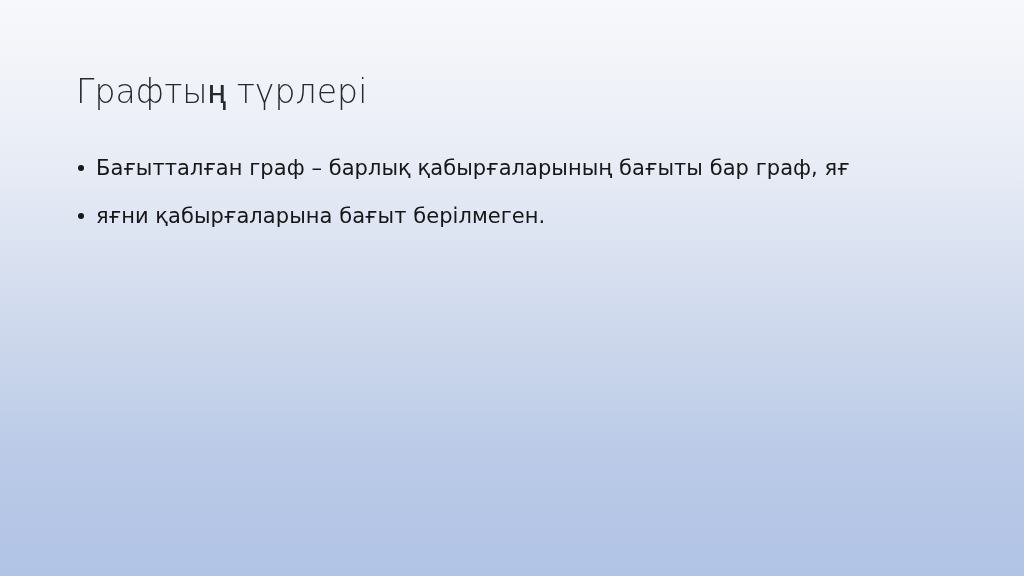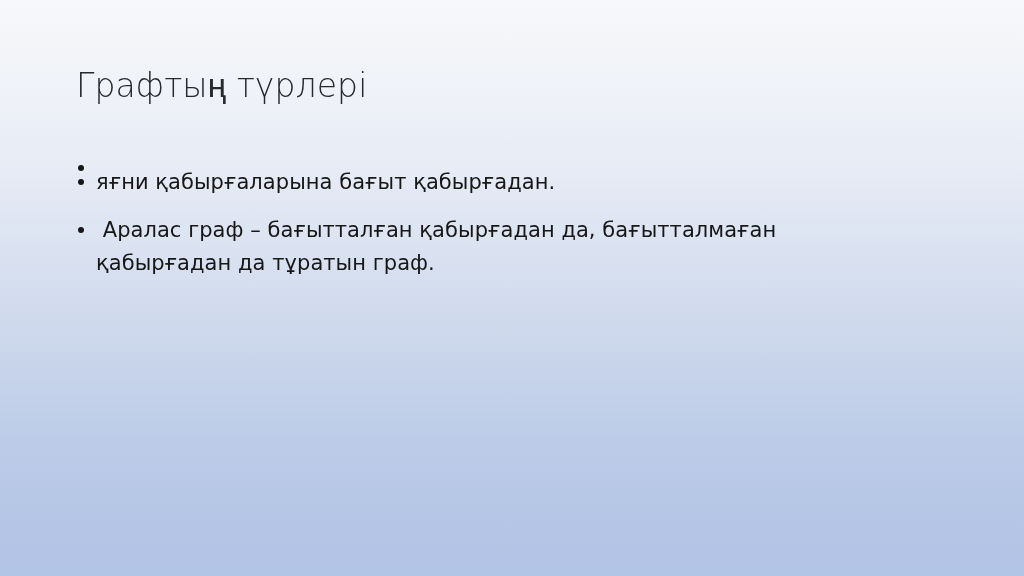--- a/index.html
+++ b/index.html
@@ -27,21 +27,21 @@
         #cdd8ec 58%,
         #c2d0e9 70%,
         #bacae7 80%,
         #b5c6e6 90%,
         #b2c4e6 100%);
   }
 
   #slide-title {
     position: absolute;
     left: 76px;
-    top: 64px;
+    top: 70px;
     width: 880px;
     font-size: 33px;
     font-weight: 300;
     line-height: 44px;
     color: #27292c;
     letter-spacing: 0.1px;
     white-space: nowrap;
   }
 
   #body-content {
@@ -87,32 +87,26 @@
 
 <div id="slide">
 
   <div id="slide-title">Графтың түрлері</div>
 
   <div id="body-content">
 
     <div class="bullet-item">
       <span class="bullet-marker"></span>
       <span class="bullet-text">
+        <span class="bullet-line">Бағытталған граф – барлық қабырғаларының бағыты бар граф, яғ</span>
       </span>
     </div>
 
     <div class="bullet-item">
       <span class="bullet-marker"></span>
       <span class="bullet-text">
-        <span class="bullet-line">яғни қабырғаларына бағыт қабырғадан.</span>
+        <span class="bullet-line">яғни қабырғаларына бағыт берілмеген.</span>
       </span>
     </div>
 
-    <div class="bullet-item">
-      <span class="bullet-marker"></span>
-      <span class="bullet-text">
-        <span class="bullet-line"> Аралас граф – бағытталған қабырғадан да, бағытталмаған</span>
-        <span class="bullet-line">қабырғадан да тұратын граф.</span>
-      </span>
-    </div>
 
   </div>
 </div>
 
 </body></html>

